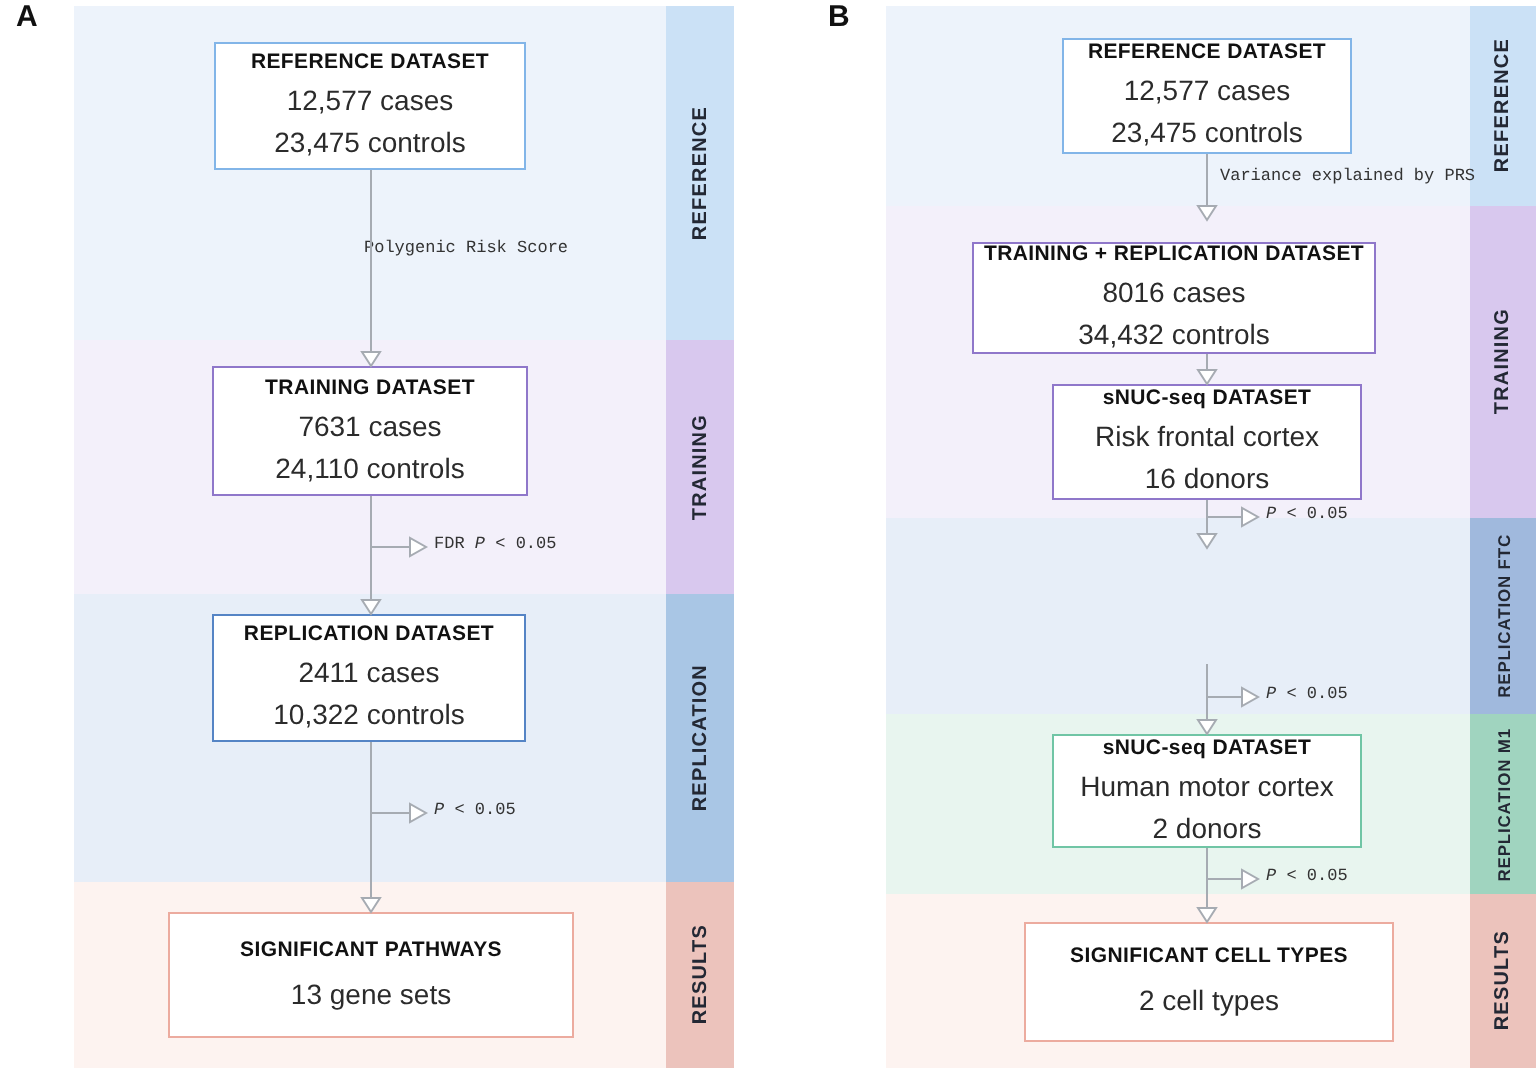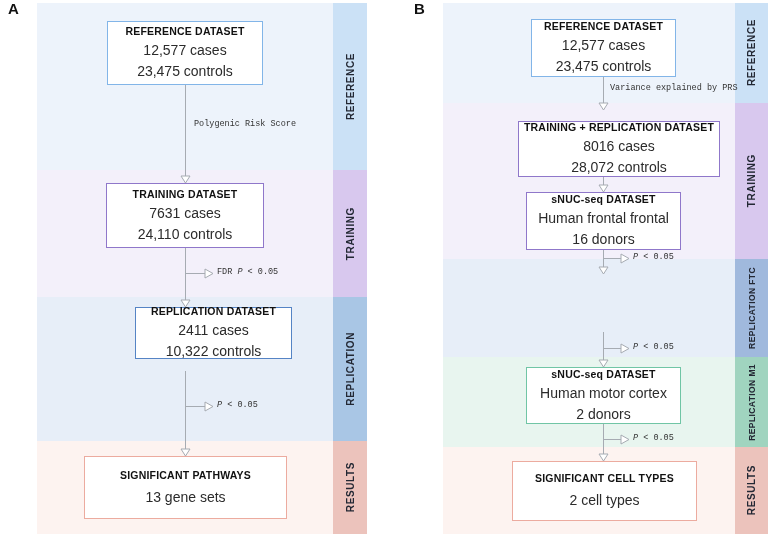--- a/index.html
+++ b/index.html
@@ -102,31 +102,31 @@
   <div class="box" style="left: 107px; top: 21px; width: 156px; height: 64px; border-color: rgb(130, 181, 232);">
     <div class="box-title">REFERENCE DATASET</div>
     <div class="box-line">12,577 cases</div>
     <div class="box-line">23,475 controls</div>
   </div>
   <div class="box" style="left: 106px; top: 183px; width: 158px; height: 65px; border-color: rgb(143, 119, 202);">
     <div class="box-title">TRAINING DATASET</div>
     <div class="box-line">7631 cases</div>
     <div class="box-line">24,110 controls</div>
   </div>
-  <div class="box" style="left: 106px; top: 307px; width: 157px; height: 52px; border-color: rgb(85, 132, 197); margin-left: 29px;">
+  <div class="box" style="left: 106px; top: 307px; width: 157px; height: 64px; border-color: rgb(85, 132, 197);">
     <div class="box-title">REPLICATION DATASET</div>
     <div class="box-line">2411 cases</div>
     <div class="box-line">10,322 controls</div>
   </div>
   <div class="box" style="left: 84px; top: 456px; width: 203px; height: 63px; row-gap: 5px; border-color: rgb(236, 171, 159);">
     <div class="box-title">SIGNIFICANT PATHWAYS</div>
     <div class="box-line">13 gene sets</div>
   </div>
 
-  <div class="flow-label" style="left:194px; top:119px;">Polygenic Risk Score</div>
+  <div class="flow-label" style="left:182px; top:119px;">Polygenic Risk Score</div>
   <div class="flow-label" style="left:217px; top:267px;"><span>FDR </span><span class="pval">P</span><span> &lt; 0.05</span></div>
   <div class="flow-label" style="left:217px; top:400px;"><span></span><span class="pval">P</span><span> &lt; 0.05</span></div>
 
   <div class="panel-label" style="left:414px; top:0px;">B</div>
 
   <div class="band" style="left: 443px; top: 3px; width: 292px; height: 100px; background-color: rgb(237, 243, 251);"></div>
   <div class="band" style="left: 443px; top: 103px; width: 292px; height: 156px; background-color: rgb(243, 240, 250);"></div>
   <div class="band" style="left: 443px; top: 259px; width: 292px; height: 98px; background-color: rgb(231, 238, 248);"></div>
   <div class="band" style="left: 443px; top: 357px; width: 292px; height: 90px; background-color: rgb(232, 245, 239);"></div>
   <div class="band" style="left: 443px; top: 447px; width: 292px; height: 87px; background-color: rgb(253, 243, 240);"></div>
@@ -145,28 +145,28 @@
   </div>
   <div class="sideband" style="left: 735px; top: 447px; width: 33px; height: 87px; background-color: rgb(236, 195, 188);">
     <span class="vlabel">RESULTS</span>
   </div>
 
   <div class="box" style="left: 531px; top: 19px; width: 145px; height: 58px; border-color: rgb(130, 181, 232);">
     <div class="box-title">REFERENCE DATASET</div>
     <div class="box-line">12,577 cases</div>
     <div class="box-line">23,475 controls</div>
   </div>
-  <div class="box" style="left: 518px; top: 121px; width: 202px; height: 56px; border-color: rgb(143, 119, 202);">
+  <div class="box" style="left: 486px; top: 121px; width: 202px; height: 56px; border-color: rgb(143, 119, 202);">
     <div class="box-title">TRAINING + REPLICATION DATASET</div>
     <div class="box-line">8016 cases</div>
-    <div class="box-line">28,072 controls</div>
+    <div class="box-line">34,432 controls</div>
   </div>
   <div class="box" style="left: 526px; top: 192px; width: 155px; height: 58px; border-color: rgb(143, 119, 202);">
     <div class="box-title">sNUC-seq DATASET</div>
-    <div class="box-line">Human frontal frontal</div>
+    <div class="box-line">Risk frontal cortex</div>
     <div class="box-line">16 donors</div>
   </div>
   <div class="box" style="left: 526px; top: 367px; width: 155px; height: 57px; border-color: rgb(112, 197, 165);">
     <div class="box-title">sNUC-seq DATASET</div>
     <div class="box-line">Human motor cortex</div>
     <div class="box-line">2 donors</div>
   </div>
   <div class="box" style="left: 512px; top: 461px; width: 185px; height: 60px; row-gap: 5px; border-color: rgb(236, 171, 159);">
     <div class="box-title">SIGNIFICANT CELL TYPES</div>
     <div class="box-line">2 cell types</div>

